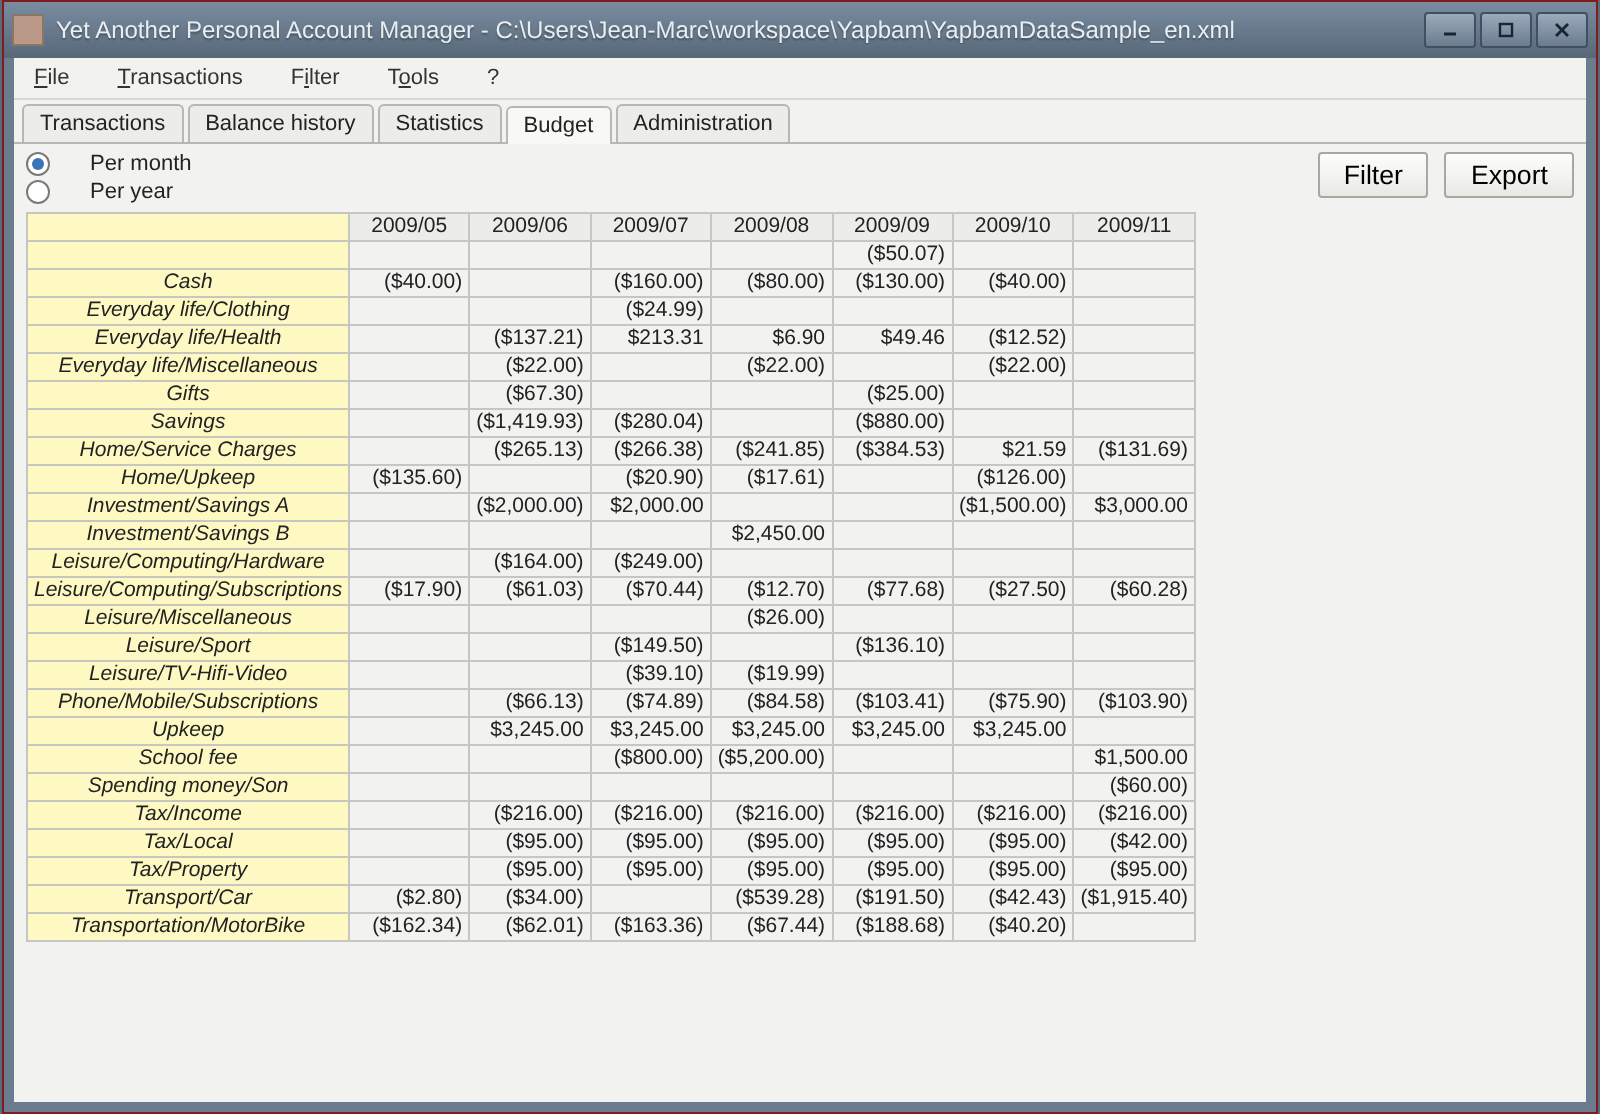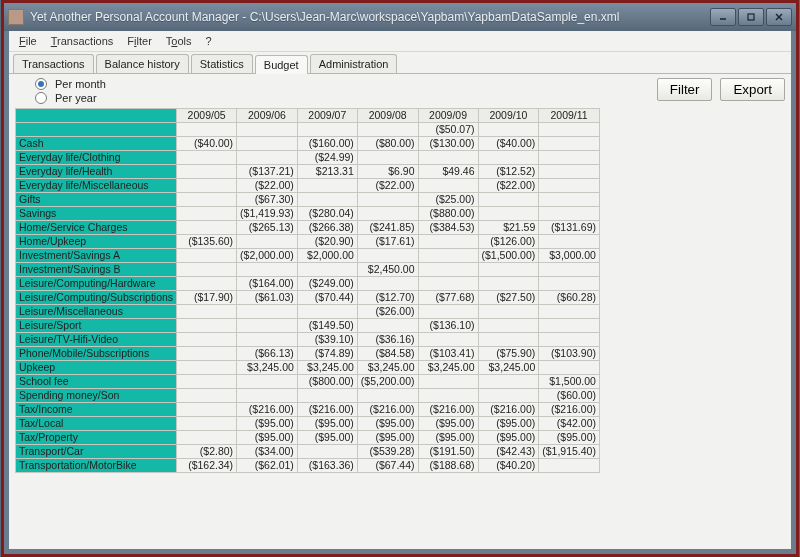--- a/index.html
+++ b/index.html
@@ -1,42 +1,42 @@
 <!DOCTYPE html>
 <html><head>
 <meta charset="utf-8">
 <style>
   * { box-sizing: border-box; }
   html, body { margin:0; padding:0; height:100%; font-family: "Segoe UI", Tahoma, sans-serif; font-size:11px; color:#222; background:#5a6a7a; }
-  .window { width:798px; height:557px; margin:0 auto; background:#5a6a7a; display:flex; flex-direction:column; border:3px solid #7f1d1d; }
+  .window { width:798px; height:557px; margin:0 auto; background:#5a6a7a; display:flex; flex-direction:column; border:1px solid #7f1d1d; }
   .titlebar { height:28px; background:linear-gradient(#7a8ca0,#566878); display:flex; align-items:center; padding:0 4px; color:#e9eef3; }
   .titlebar .icon { width:16px; height:16px; background:#b98; border:1px solid #876; margin-right:6px; }
   .titlebar .title { flex:1; font-size:12px; white-space:nowrap; overflow:hidden; text-overflow:ellipsis; text-shadow:0 1px 1px rgba(0,0,0,.3);}
   .winbtns { display:flex; gap:2px; }
   .winbtn { width:26px; height:18px; background:linear-gradient(#9aaabb,#6a7c8e); border:1px solid #405060; border-radius:2px; display:flex; align-items:center; justify-content:center; color:#1c2530; cursor:pointer; }
   .winbtn svg { width:10px; height:10px; }
   .client { flex:1; background:#f2f2f0; border:5px solid #6a7c8e; border-top-width:0; display:flex; flex-direction:column; overflow:hidden; }
-  .menubar { display:flex; gap:2px; padding:2px 4px; background:#f2f2f0; border-bottom:1px solid #d7d7d3; }
+  .menubar { display:flex; gap:12px; padding:2px 4px; background:#f2f2f0; border-bottom:1px solid #d7d7d3; }
   .menuitem { padding:2px 6px; color:#333; cursor:pointer; }
   .menuitem u { text-decoration:underline; }
   .tabs { display:flex; align-items:flex-end; padding:0 4px; background:#f2f2f0; border-bottom:1px solid #b8b8b2; height:22px; }
   .tab { padding:3px 8px; border:1px solid #b8b8b2; border-bottom:none; background:#ecece8; margin-right:2px; border-radius:3px 3px 0 0; cursor:pointer; }
   .tab.active { background:#f8f8f6; position:relative; top:1px; }
   .topcontrols { display:flex; align-items:flex-start; padding:4px 6px 2px 6px; gap:8px; }
   .radios { display:flex; flex-direction:column; gap:2px; }
-  .radio-row { display:flex; align-items:center; gap:8px; cursor:pointer;margin-left:20px; }
+  .radio-row { display:flex; align-items:center; gap:20px; cursor:pointer; }
   .radio { width:12px; height:12px; border:1px solid #7a7a76; border-radius:50%; display:inline-flex; align-items:center; justify-content:center; background:#fff; }
   .radio.checked::after { content:""; width:6px; height:6px; background:#3a74b8; border-radius:50%; }
   .grow { flex:1; }
   .btn { padding:3px 12px; border:1px solid #a8a8a2; background:linear-gradient(#fdfdfb,#e9e9e4); border-radius:2px; cursor:pointer; }
   .tablewrap { flex:1; overflow:auto; padding:2px 6px 6px 6px; }
   table { border-collapse:collapse; table-layout:fixed; }
   th, td { border:1px solid #c7c7c1; height:14px; line-height:13px; font-size:10.5px; padding:0 3px; white-space:nowrap; overflow:hidden; }
   thead th { background:#ecece8; font-weight:normal; text-align:center; }
-  .rowhdr { background:#14b8a6; text-align:left; }
+  .rowhdr { background:#fef9c3; text-align:center;font-style:italic; }
   col.rowh { width:136px; }
   col.mcol { width:60px; }
   td.valcell { text-align:right; }
 </style>
 </head>
 <body>
 
 <div class="window">
   <div class="titlebar">
     <div class="icon"></div>
@@ -263,21 +263,21 @@
               <td class="valcell"></td>
               <td class="valcell">($136.10)</td>
               <td class="valcell"></td>
               <td class="valcell"></td>
             </tr>
             <tr>
               <td class="rowhdr">Leisure/TV-Hifi-Video</td>
               <td class="valcell"></td>
               <td class="valcell"></td>
               <td class="valcell">($39.10)</td>
-              <td class="valcell">($36.16)</td>
+              <td class="valcell">($19.99)</td>
               <td class="valcell"></td>
               <td class="valcell"></td>
               <td class="valcell"></td>
             </tr>
             <tr>
               <td class="rowhdr">Phone/Mobile/Subscriptions</td>
               <td class="valcell"></td>
               <td class="valcell">($66.13)</td>
               <td class="valcell">($74.89)</td>
               <td class="valcell">($84.58)</td>

